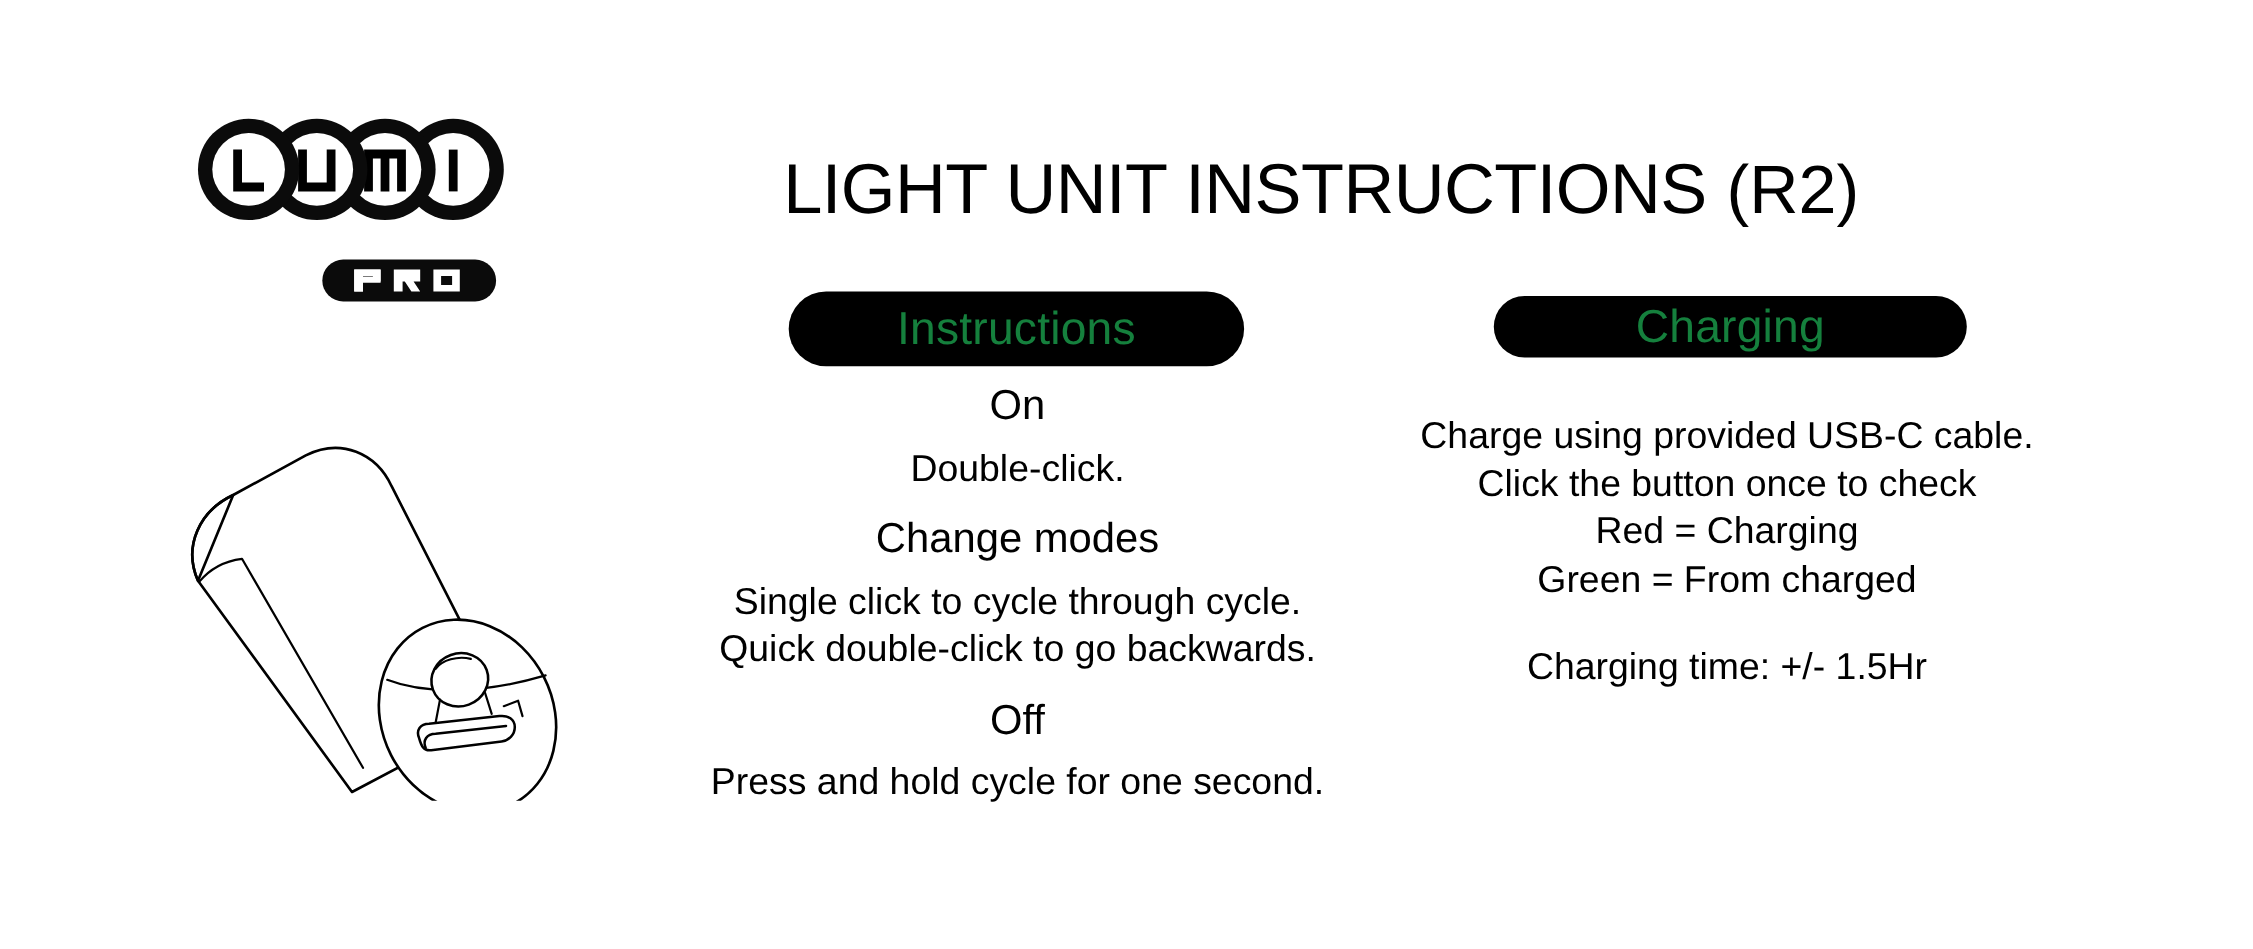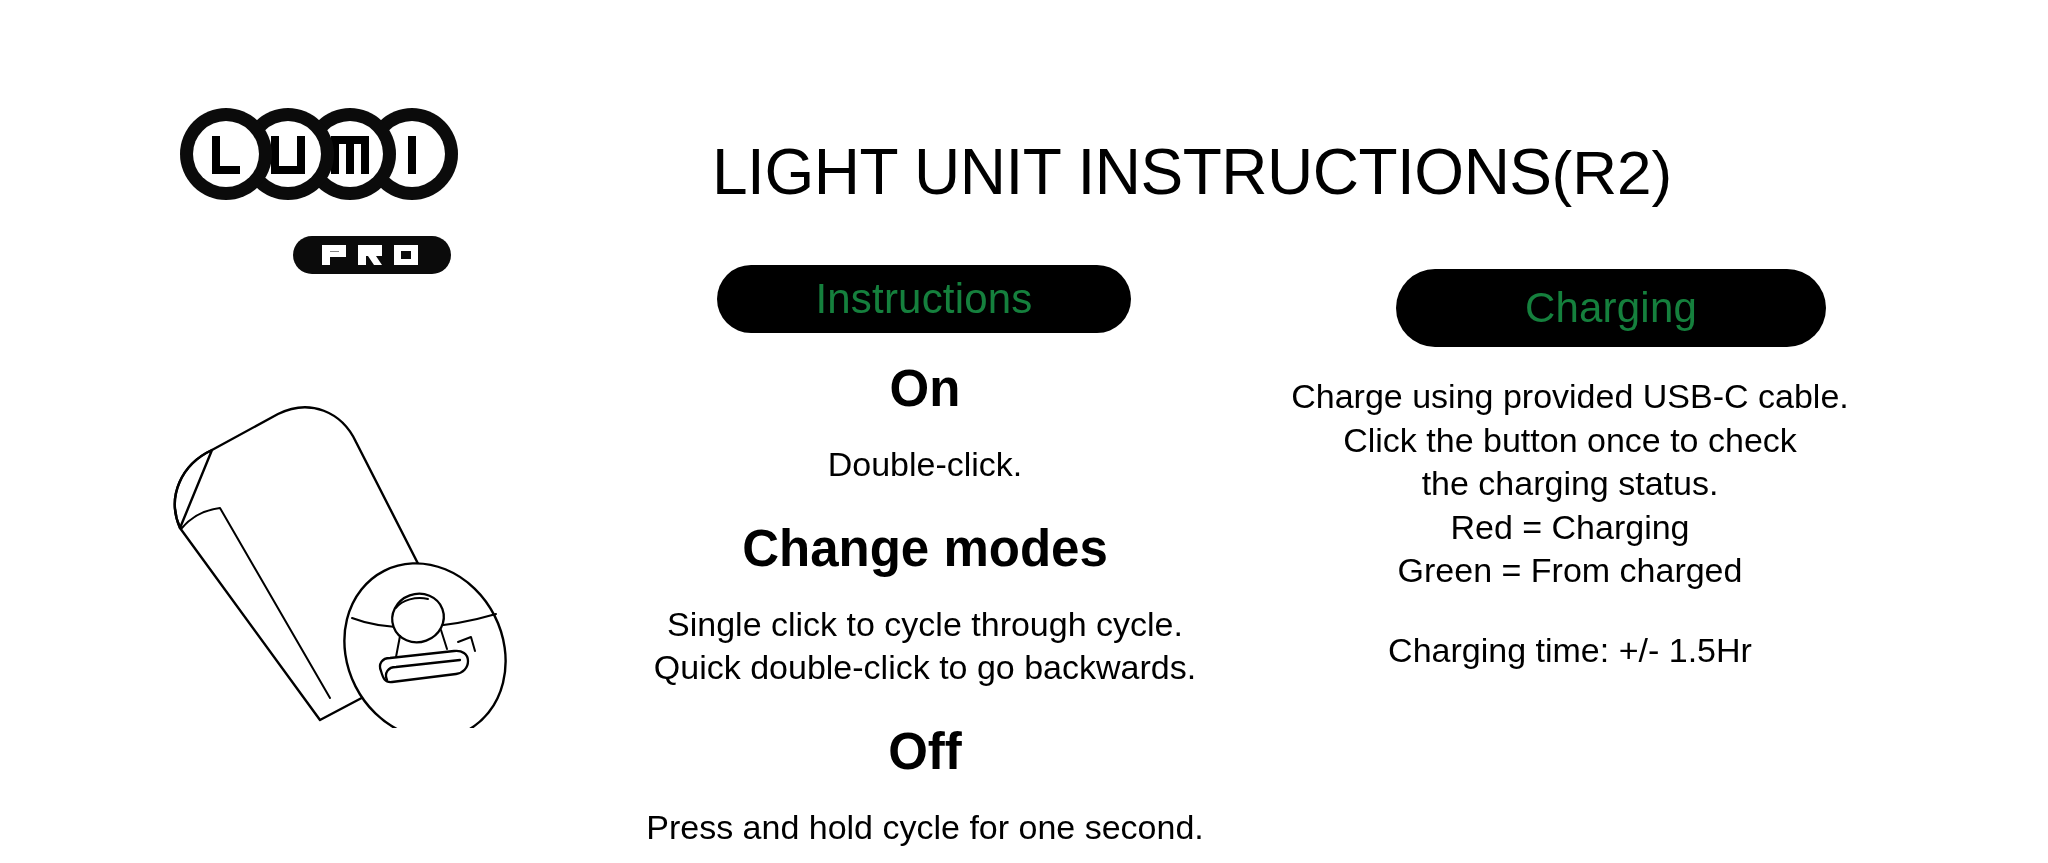--- a/index.html
+++ b/index.html
@@ -89,20 +89,21 @@
   .title-main {
     font-size: 64px;
     font-weight: 400;
     letter-spacing: -0.5px;
     line-height: 1;
   }
   .title-rev {
     font-size: 62px;
     font-weight: 300;
     line-height: 1;
+    margin-left: 18px;
   }
 
   
   .pill {
     position: absolute;
     background: #000000;
     color: #15803d;
     border-radius: 999px;
     display: flex;
     align-items: center;
@@ -111,47 +112,47 @@
     font-weight: 400;
     letter-spacing: 0.2px;
   }
   .pill-instructions {
     left: 717px;
     top: 265px;
     width: 414px;
     height: 68px;
   }
   .pill-charging {
-    left: 1396px;
+    left: 1358px;
     top: 269px;
     width: 430px;
-    height: 78px;
+    height: 56px;
   }
 
   
   .col {
     position: absolute;
     text-align: center;
   }
   .col-instructions {
     left: 565px;
     top: 348px;
     width: 720px;
   }
   .col-charging {
     left: 1210px;
     top: 375px;
     width: 720px;
   }
 
   .heading {
-    font-size: 51px;
-    font-weight: 700;
+    font-size: 38px;
+    font-weight: 400;
     line-height: 1.12;
-    margin: 12px;
+    margin: 0;
   }
   .body-line {
     font-size: 34px;
     font-weight: 300;
     line-height: 1.26;
     margin: 0;
   }
   .gap-sm { height: 14px; }
   .gap-md { height: 22px; }
   .gap-lg { height: 36px; }
@@ -248,21 +249,20 @@
     <p class="body-line">Quick double-click to go backwards.</p>
     <div class="gap-md"></div>
     <p class="heading">Off</p>
     <div class="gap-sm"></div>
     <p class="body-line">Press and hold cycle for one second.</p>
   </div>
 
   <div class="col col-charging">
     <p class="charge-line">Charge using provided USB-C cable.</p>
     <p class="charge-line">Click the button once to check</p>
-    <p class="charge-line">the charging status.</p>
     <p class="charge-line">Red = Charging</p>
     <p class="charge-line">Green = From charged</p>
     <div class="gap-lg"></div>
     <p class="charge-line">Charging time:  +/- 1.5Hr</p>
   </div>
 
   <div class="illustration">
     <svg width="410" height="360" viewBox="0 0 410 360">
       <g fill="#ffffff" stroke="#000000" stroke-width="2.4" stroke-linejoin="round" stroke-linecap="round">
 

